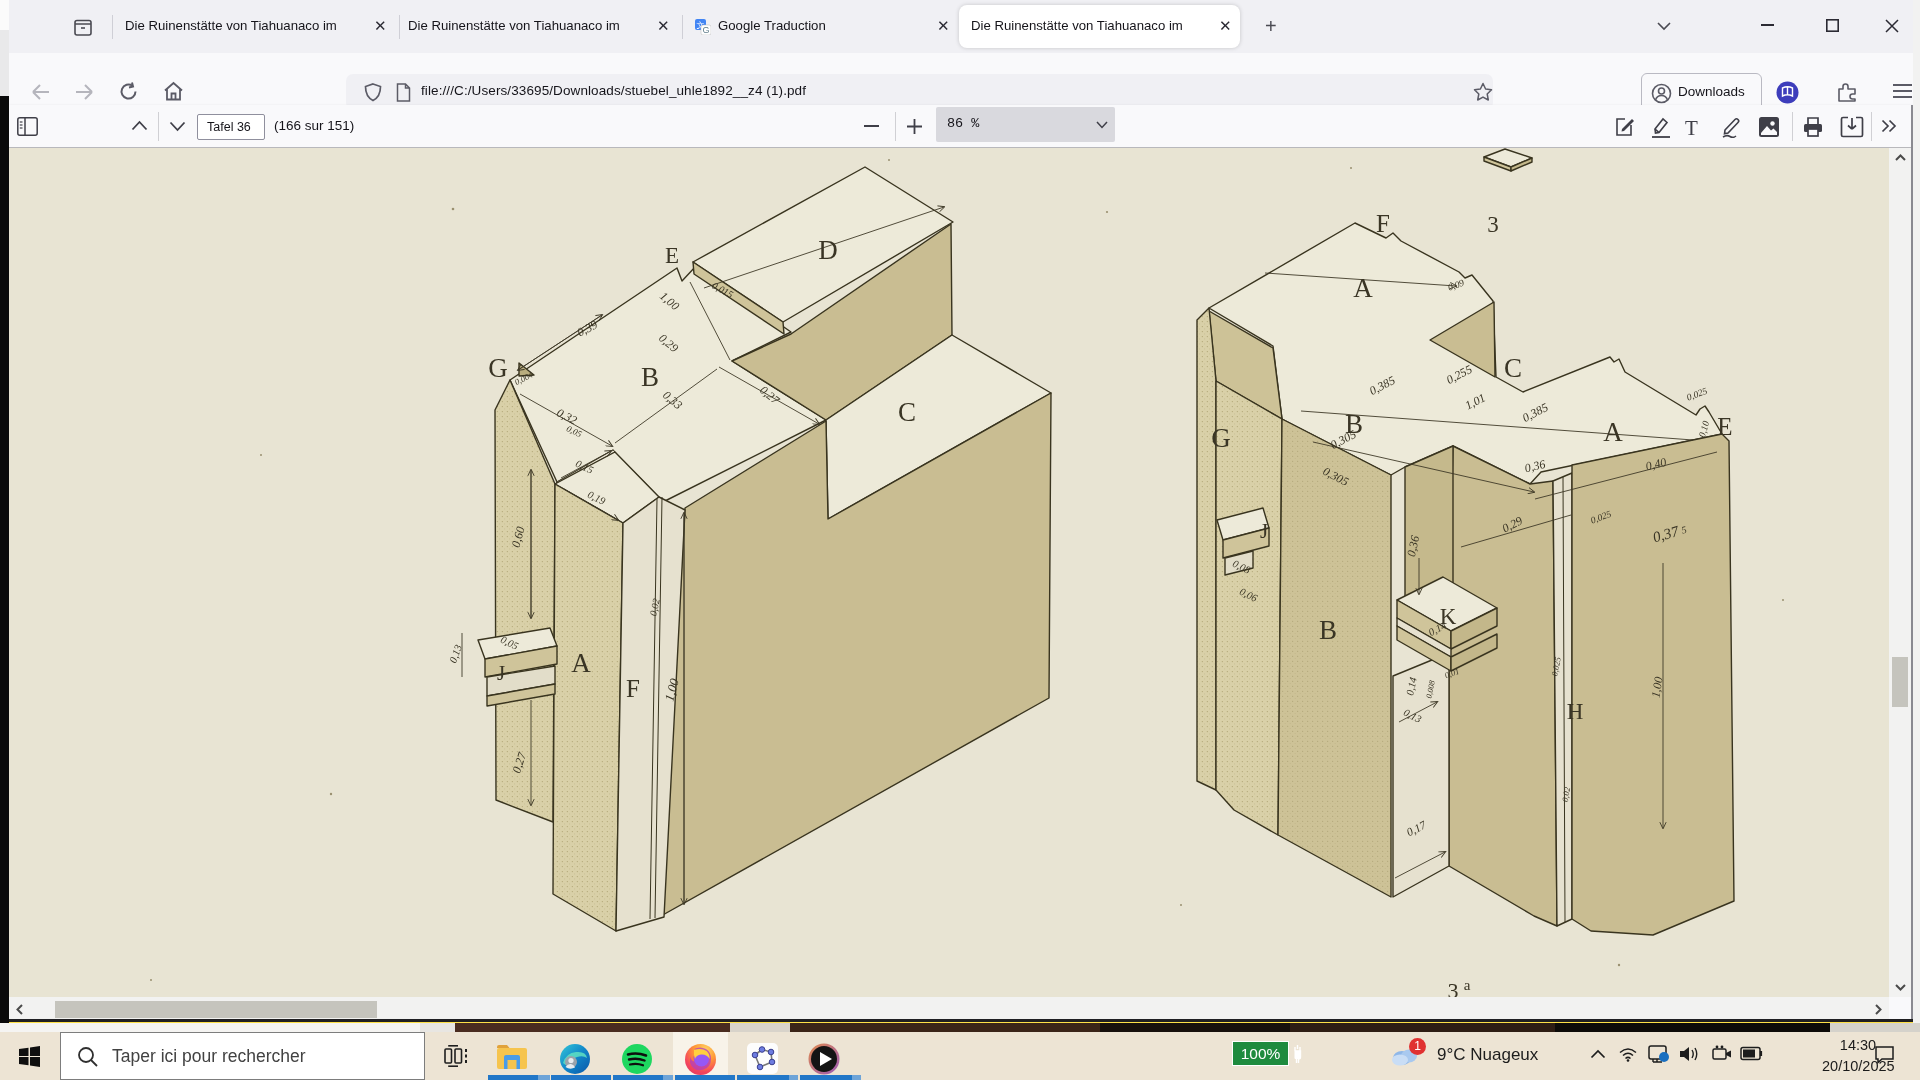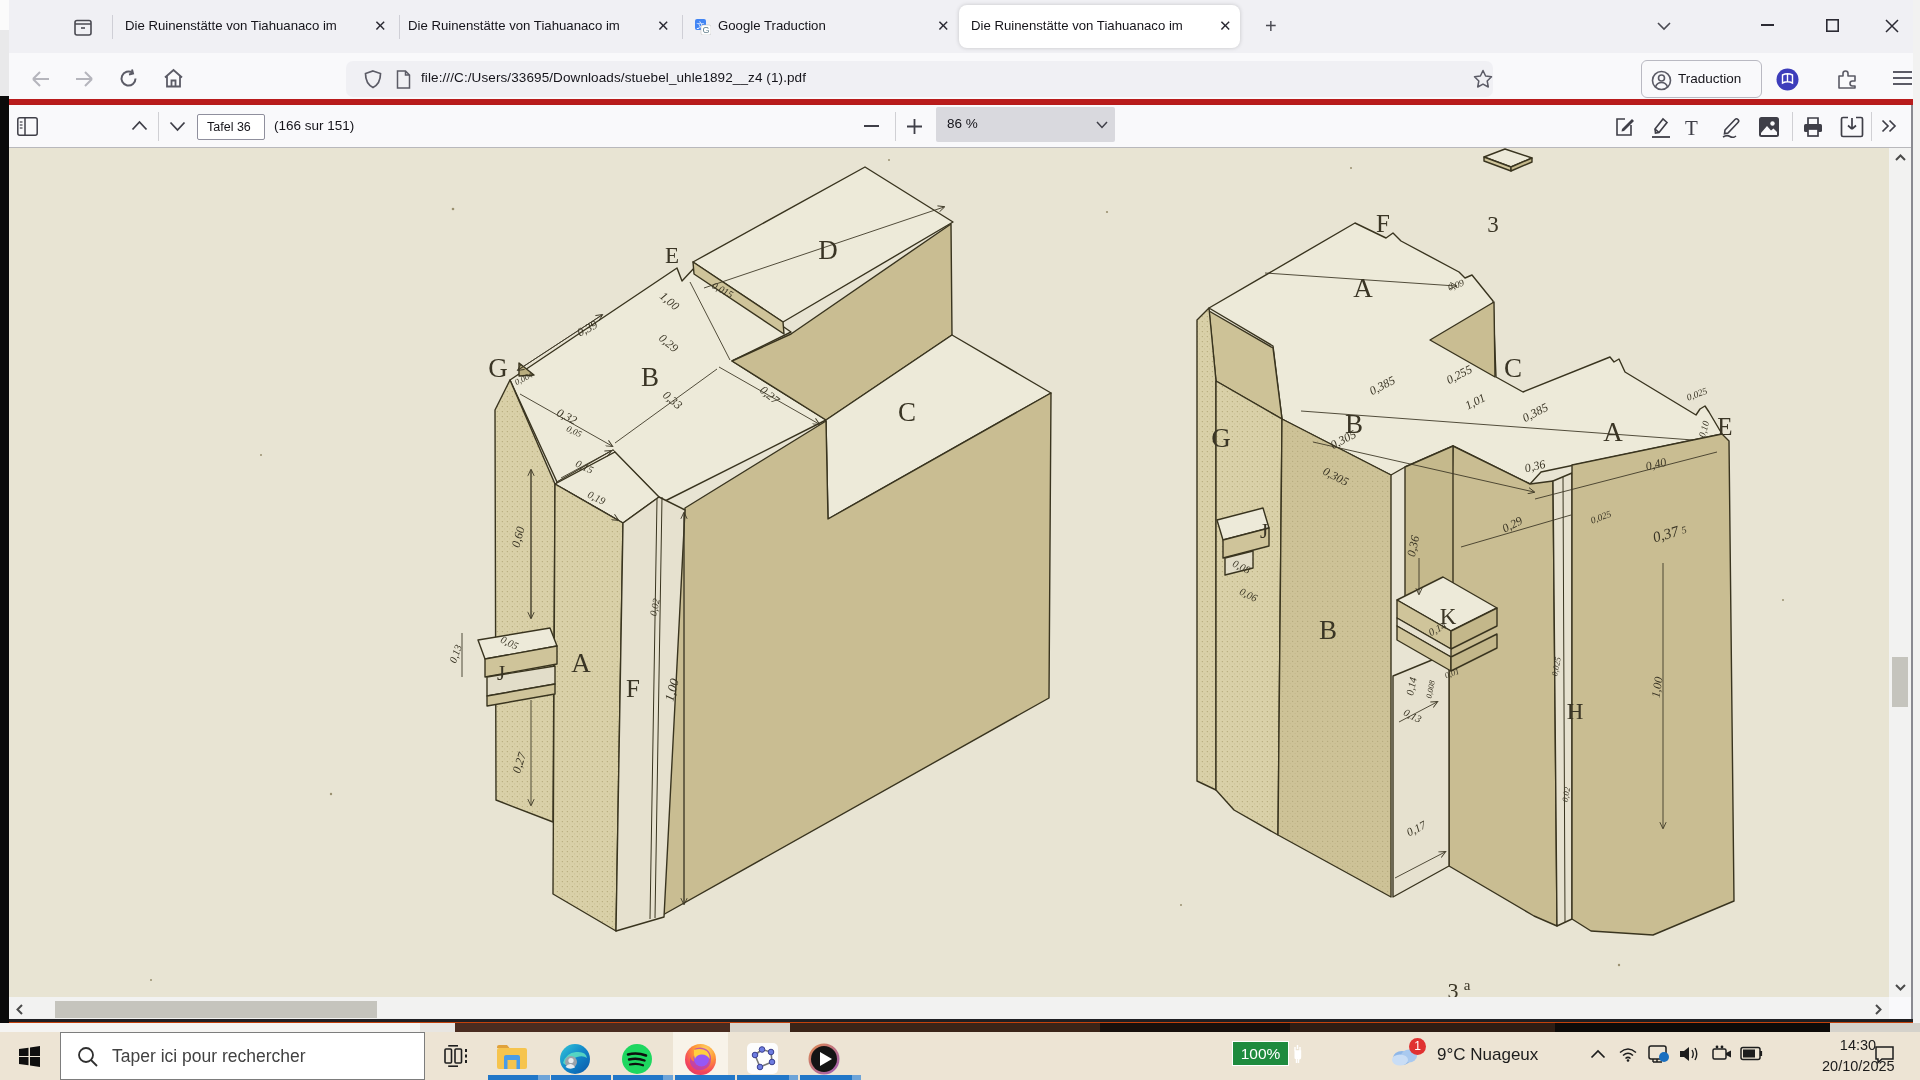--- a/index.html
+++ b/index.html
@@ -1,44 +1,44 @@
 <!DOCTYPE html>
 <html><head>
 <meta charset="utf-8">
 <style>
   * { margin:0; padding:0; box-sizing:border-box; }
   html,body { width:1920px; height:1080px; overflow:hidden; font-family:"Liberation Sans", sans-serif; }
   .abs { position:absolute; }
-  #stage { position:relative; width:1920px; height:1080px; background:#c2410c; }
+  #stage { position:relative; width:1920px; height:1080px; background:#fde047; }
   
   #deskL1 { left:0; top:0; width:9px; height:30px; background:#fbfbfb; }
   #deskL2 { left:0; top:30px; width:9px; height:66px; background:#e9e9ea; }
   #deskL3 { left:0; top:96px; width:9px; height:927px; background:#0a0a0a; }
   #deskR  { left:1913px; top:0; width:7px; height:1025px; background:#f2f2f1; }
   #deskB  { left:0; top:1023px; width:1920px; height:9px; background:#241812; overflow:hidden; }
   
   #win { left:9px; top:0; width:1904px; height:1022px; background:#f9f9fb; }
   
   #tabbar { left:0; top:0; width:1904px; height:53px; background:#f0f0f4; }
   .tabtitle { position:absolute; top:18px; font-size:13.2px; color:#15141a; white-space:nowrap; overflow:hidden; }
   .tabx { position:absolute; top:17px; font-size:15px; color:#2b2a33; }
   .tabsep { position:absolute; top:15px; width:1px; height:24px; background:#cfcfd6; }
   #activetab { position:absolute; left:950px; top:5px; width:281px; height:43px; background:#ffffff; border-radius:8px; box-shadow:0 0 4px rgba(0,0,0,0.18); }
   
-  #navbar { left:0; top:53px; width:1904px; height:52px; background:#f9f9fb; border-bottom:6px solid #b91c1c; }
+  #navbar { left:0; top:66px; width:1904px; height:52px; background:#f9f9fb; border-bottom:3px solid #b91c1c; }
   #urlbar { position:absolute; left:337px; top:8px; width:1147px; height:36px; background:#f0f0f4; border-radius:7px; }
   #urltext { position:absolute; left:75px; top:9px; font-size:13.5px; color:#15141a; letter-spacing:0.1px; }
   #connexion { position:absolute; left:1632px; top:7px; width:121px; height:38px; border:1px solid #b9b9c2; border-radius:6px; }
   #connexion span { position:absolute; left:36px; top:10px; font-size:13.5px; color:#15141a; }
   
   #pdfbar { left:0; top:105px; width:1904px; height:43px; background:#f9f9fb; border-bottom:1px solid #b8b8bc; box-shadow:0 1px 3px rgba(0,0,0,0.12);padding-left:48px; }
   #tafelbox { position:absolute; left:188px; top:9px; width:68px; height:26px; background:#ffffff; border:1px solid #8f8f9d; border-radius:2px; font-size:12.5px; color:#15141a; line-height:24px; padding-left:9px; }
   #pagecount { position:absolute; left:265px; top:13px; font-size:13.5px; color:#15141a; }
   #zoombox { position:absolute; left:927px; top:2px; width:179px; height:35px; background:#d9d9de; border-radius:2px; }
-  #zoombox span { position:absolute; left:11px; top:9px; font-size:13.5px; color:#15141a; }
+  #zoombox span { position:absolute; left:11px; top:9px; font-size:13.5px; color:#15141a;font-family:Liberation Mono, monospace; }
   .psep { position:absolute; top:7px; width:1px; height:29px; background:#d0d0d4; }
   
   #content { left:0; top:148px; width:1880px; height:874px; background:#e8e4d3; overflow:hidden; }
   
   #vsb { position:absolute; left:1880px; top:148px; width:22px; height:849px; background:#f2f2f1; }
   #vsb .thumb { position:absolute; left:3px; top:509px; width:16px; height:50px; background:#c5c4bd; }
   #hsb { position:absolute; left:0px; top:997px; width:1880px; height:25px; background:#f2f2f1; }
   #hsb .thumb { position:absolute; left:46px; top:4px; width:322px; height:17px; background:#c5c4bd; }
   #borderR { position:absolute; left:1902px; top:105px; width:2px; height:915px; background:#8a8a91; }
   #borderB { position:absolute; left:0px; top:1019px; width:1904px; height:3px; background:#1f1f22; }
@@ -114,21 +114,21 @@
         <svg class="abs" style="left:1127px;top:8px" width="20" height="20" viewBox="0 0 20 20">
             <path d="M10 1.5 L12.6 7 L18.5 7.8 L14.2 12 L15.3 18 L10 15.1 L4.7 18 L5.8 12 L1.5 7.8 L7.4 7 Z" fill="none" stroke="#5b5b66" stroke-width="1.5" stroke-linejoin="round"></path>
           </svg>
       </div>
       <div id="connexion">
         <svg class="abs" style="left:9px;top:9px" width="21" height="21" viewBox="0 0 21 21">
             <circle cx="10.5" cy="10.5" r="9" fill="none" stroke="#5b5b66" stroke-width="1.6"></circle>
             <circle cx="10.5" cy="8" r="3" fill="none" stroke="#5b5b66" stroke-width="1.6"></circle>
             <path d="M4.5 17 Q6 12.5 10.5 12.5 Q15 12.5 16.5 17" fill="none" stroke="#5b5b66" stroke-width="1.6"></path>
           </svg>
-        <span>Traduction</span>
+        <span>Downloads</span>
       </div>
       <svg class="abs" style="left:1767px;top:15px" width="23" height="23" viewBox="0 0 23 23">
           <circle cx="11.5" cy="11.5" r="11" fill="#3d3dbb"></circle>
           <path d="M6.5 7 Q11.5 4.5 16.5 7 L16.5 15 Q11.5 12.5 6.5 15 Z M11.5 6 L11.5 13.5" fill="none" stroke="#ffffff" stroke-width="1.4"></path>
         </svg>
       <svg class="abs" style="left:1827px;top:15px" width="22" height="22" viewBox="0 0 22 22">
           <path d="M3 8 L7 8 L7 5.5 Q7 3 9.5 3 Q12 3 12 5.5 L12 8 L19 8 L19 13 L16.5 13 Q14 13 14 15.5 Q14 18 16.5 18 L19 18 L19 20 L3 20 Z" fill="none" stroke="#5b5b66" stroke-width="1.6" stroke-linejoin="round"></path>
         </svg>
       <div class="abs" style="left:1884px;top:18px;width:19px;height:2px;background:#5b5b66;box-shadow:0 6px 0 #5b5b66, 0 12px 0 #5b5b66"></div>
     </div>

